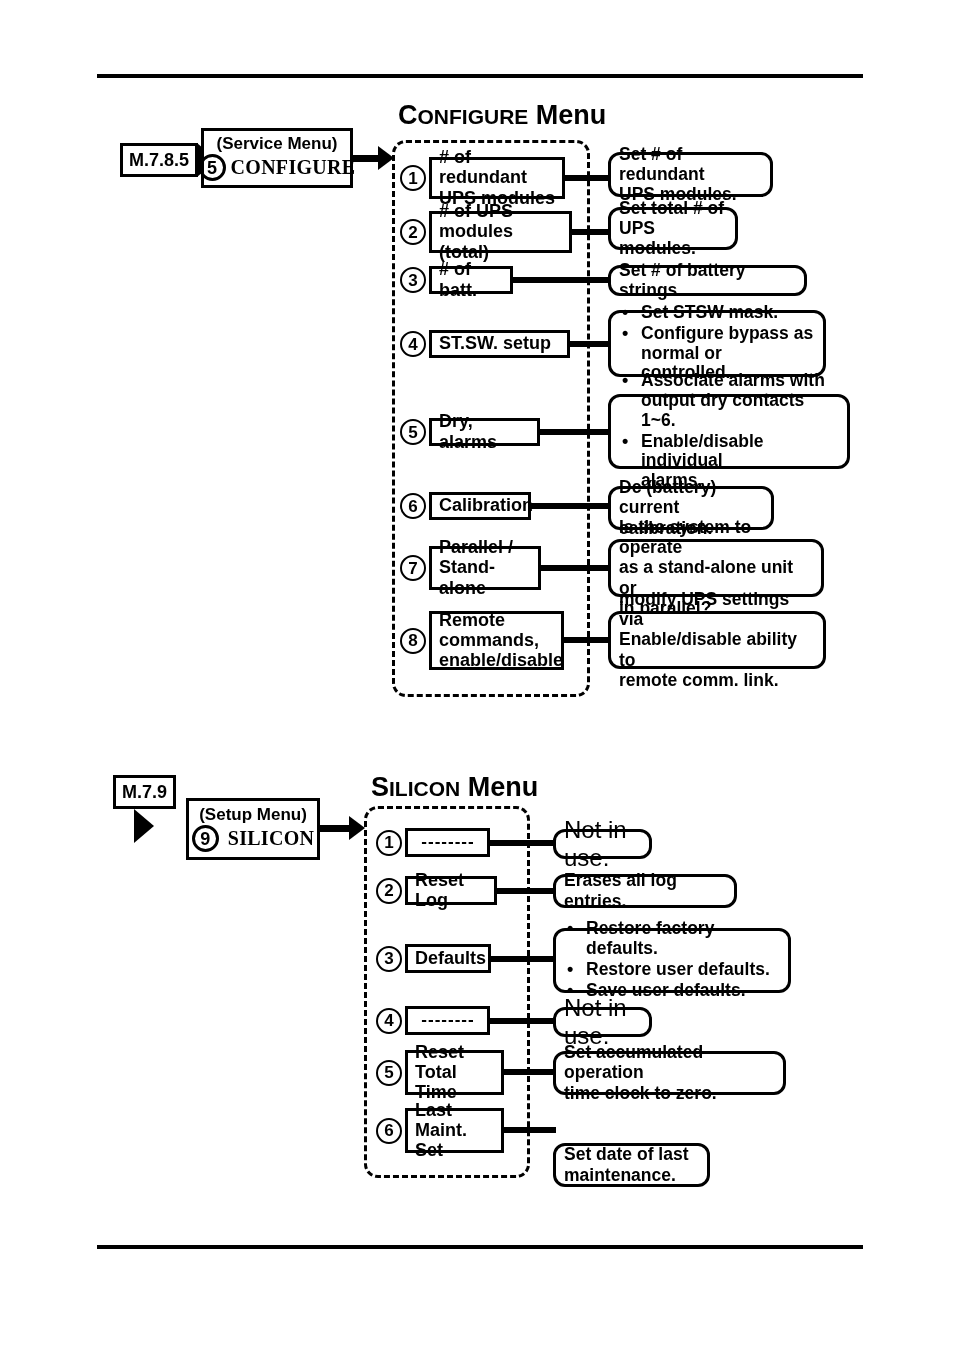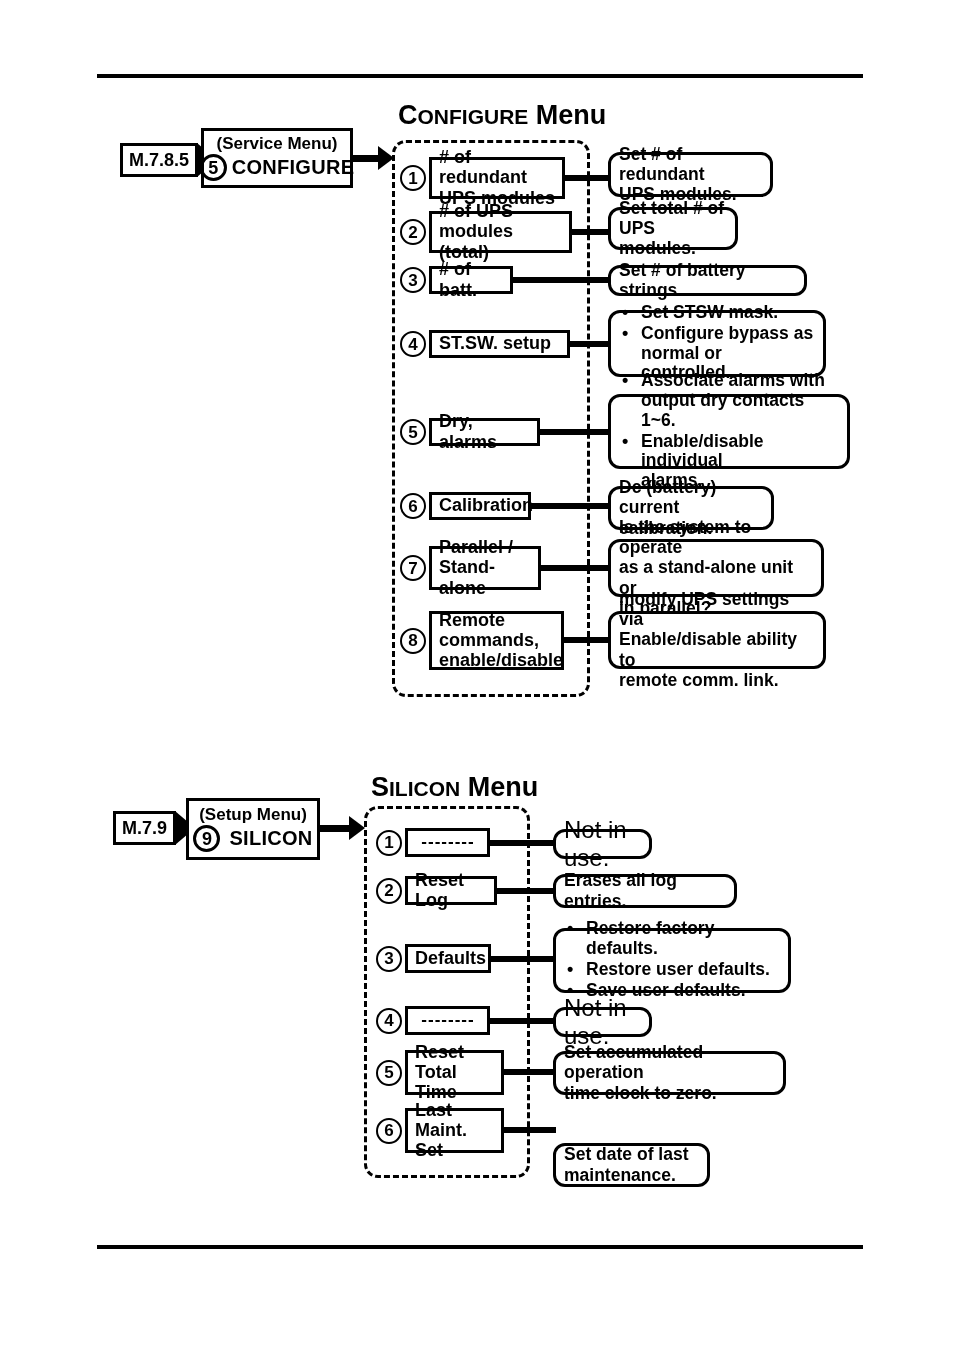--- a/index.html
+++ b/index.html
@@ -88,20 +88,21 @@
   }
   .origin-box .main-row {
     display: flex;
     align-items: center;
     gap: 5px;
   }
   .origin-box .main-label {
     font-size: 20px;
     font-weight: bold;
     letter-spacing: 0.3px;
+    font-family: Liberation Serif, serif;
   }
 
   
   .circ {
     display: inline-flex;
     align-items: center;
     justify-content: center;
     border-radius: 50%;
     border: 3px solid #000;
     box-sizing: border-box;
@@ -336,21 +337,21 @@
   <div class="desc-box" style="left:608px; top:611px; width:218px; height:58px;">
     <span>modify UPS settings via</span>
     <span>Enable/disable ability to</span>
     <span>remote comm. link.</span>
   </div>
 
   <div class="section-title" style="left:371px; top:772px;">
     <span class="lead">S</span><span class="small">ILICON</span><span class="word"> </span><span class="word">Menu</span>
   </div>
 
-  <div class="ref-tag" style="left:101px; top:811px;">
+  <div class="ref-tag" style="left:101px; top:775px;flex-direction:column;">
     <div class="boxpart">M.7.9</div>
     <div class="arrowpart"></div>
   </div>
 
   <div class="origin-box" style="left:186px; top:798px; width:134px; height:62px;">
     <div class="sub">(Setup Menu)</div>
     <div class="main-row" style="gap:9px;">
       <span class="circ circ-lg">9</span>
       <span class="main-label">SILICON</span>
     </div>

